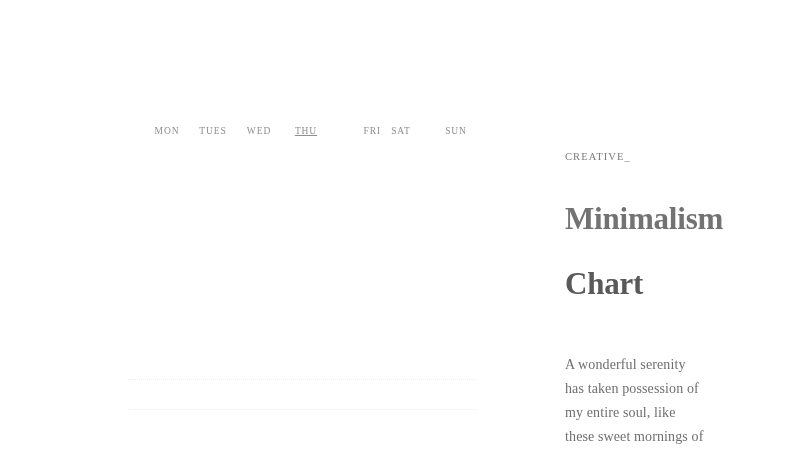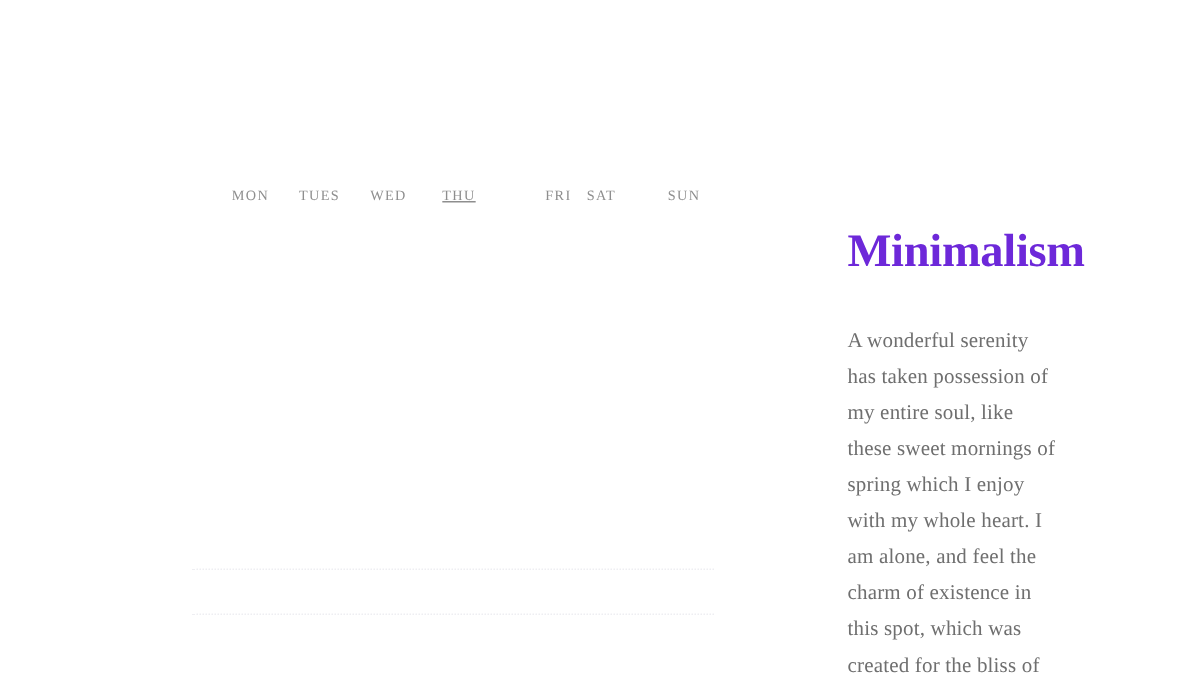--- a/index.html
+++ b/index.html
@@ -108,21 +108,21 @@
     font-size: 10.5px;
     letter-spacing: 1.1px;
     color: #7c7c7c;
     margin-bottom: 9px;
   }
 
   #headline-1 {
     font-family: "Liberation Serif", "DejaVu Serif", serif;
     font-size: 31px;
     font-weight: bold;
-    color: #6d28d9;
+    color: #737373;
     line-height: 1.06;
     letter-spacing: -0.2px;
   }
   #headline-2 {
     font-family: "Liberation Serif", "DejaVu Serif", serif;
     font-size: 31px;
     font-weight: bold;
     color: #595959;
     line-height: 1.06;
     letter-spacing: -0.2px;
@@ -167,17 +167,19 @@
         <div class="lolli" title="WED: 73"></div>
         <div class="lolli" title="THU: 63"></div>
         <div class="lolli" title="FRI: 96"></div>
         <div class="lolli" title="SAT: 82"></div>
         <div class="lolli" title="SUN: 62"></div>
       </div>
 
   </div>
 
   <div id="text-panel">
+    <div id="eyebrow">CREATIVE_</div>
     <div id="headline-1">Minimalism</div>
+    <div id="headline-2">Chart</div>
     <div id="body-text">A wonderful serenity has taken possession of my entire soul, like these sweet mornings of spring which I enjoy with my whole heart. I am alone, and feel the charm of existence in this spot, which was created for the bliss of souls like mine. I am so happy, my dear friend, so absorbed in the exquisite sense of mere tranquil existence.</div>
   </div>
 
 </div>
 
 </body></html>

